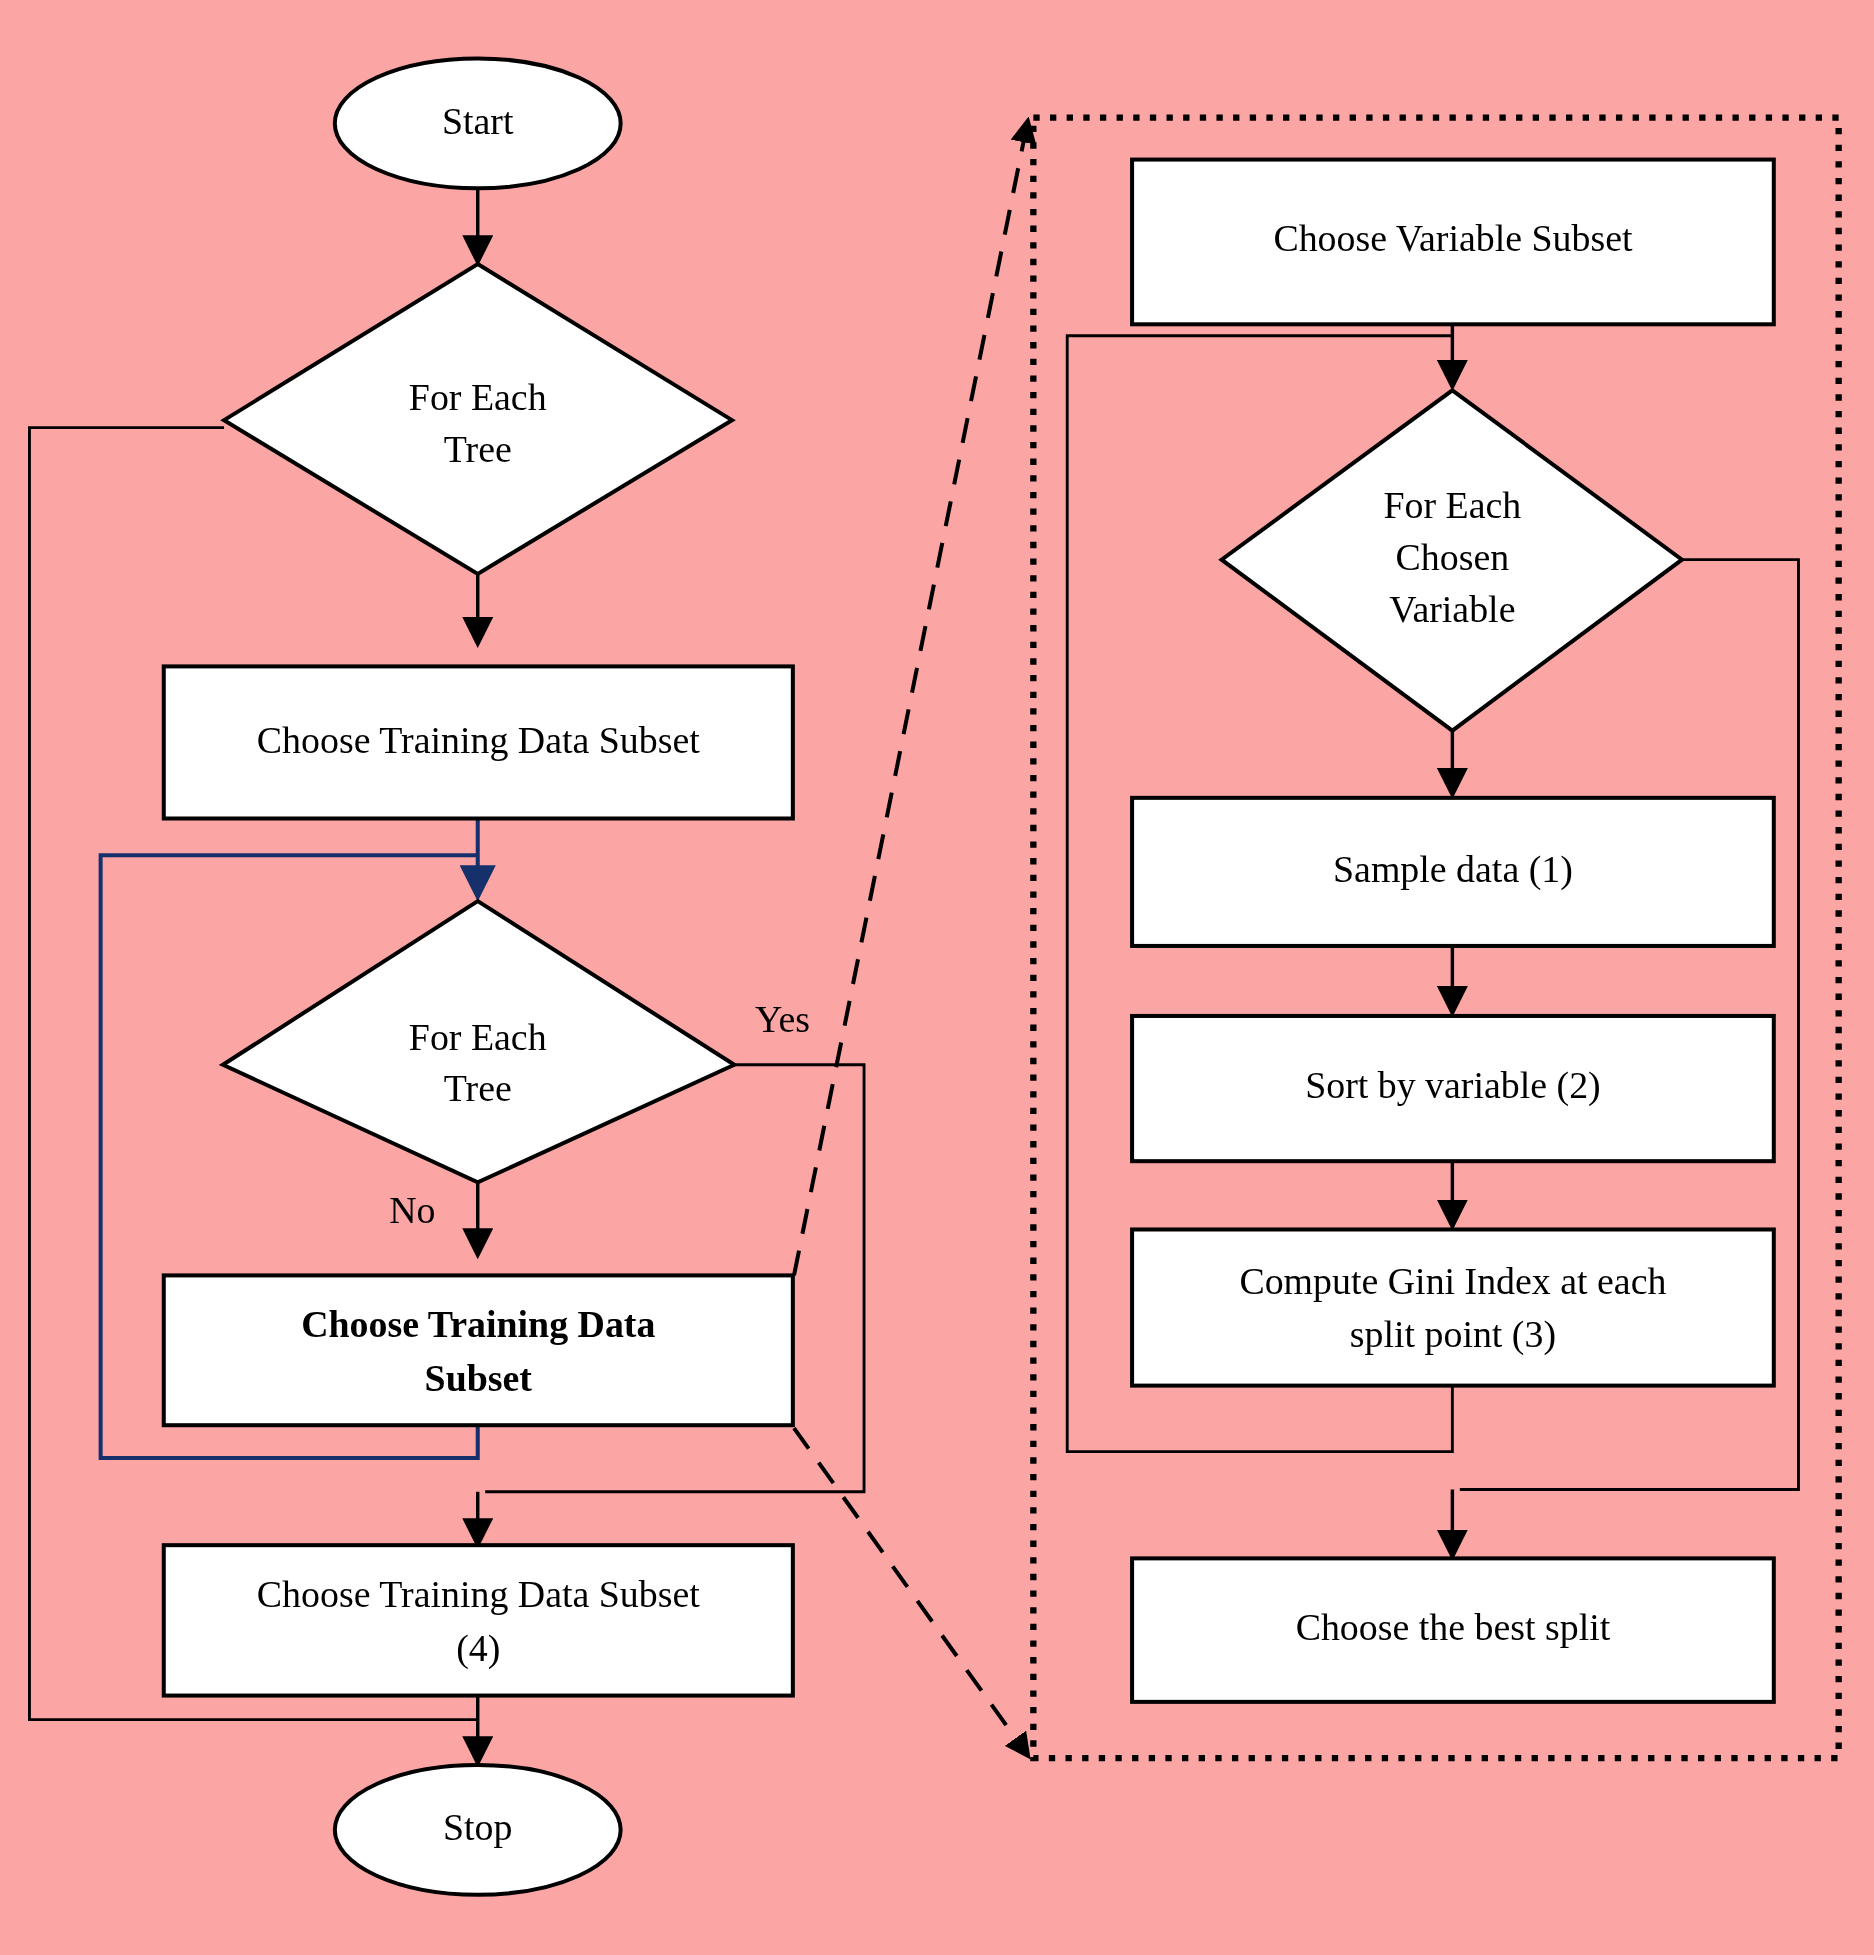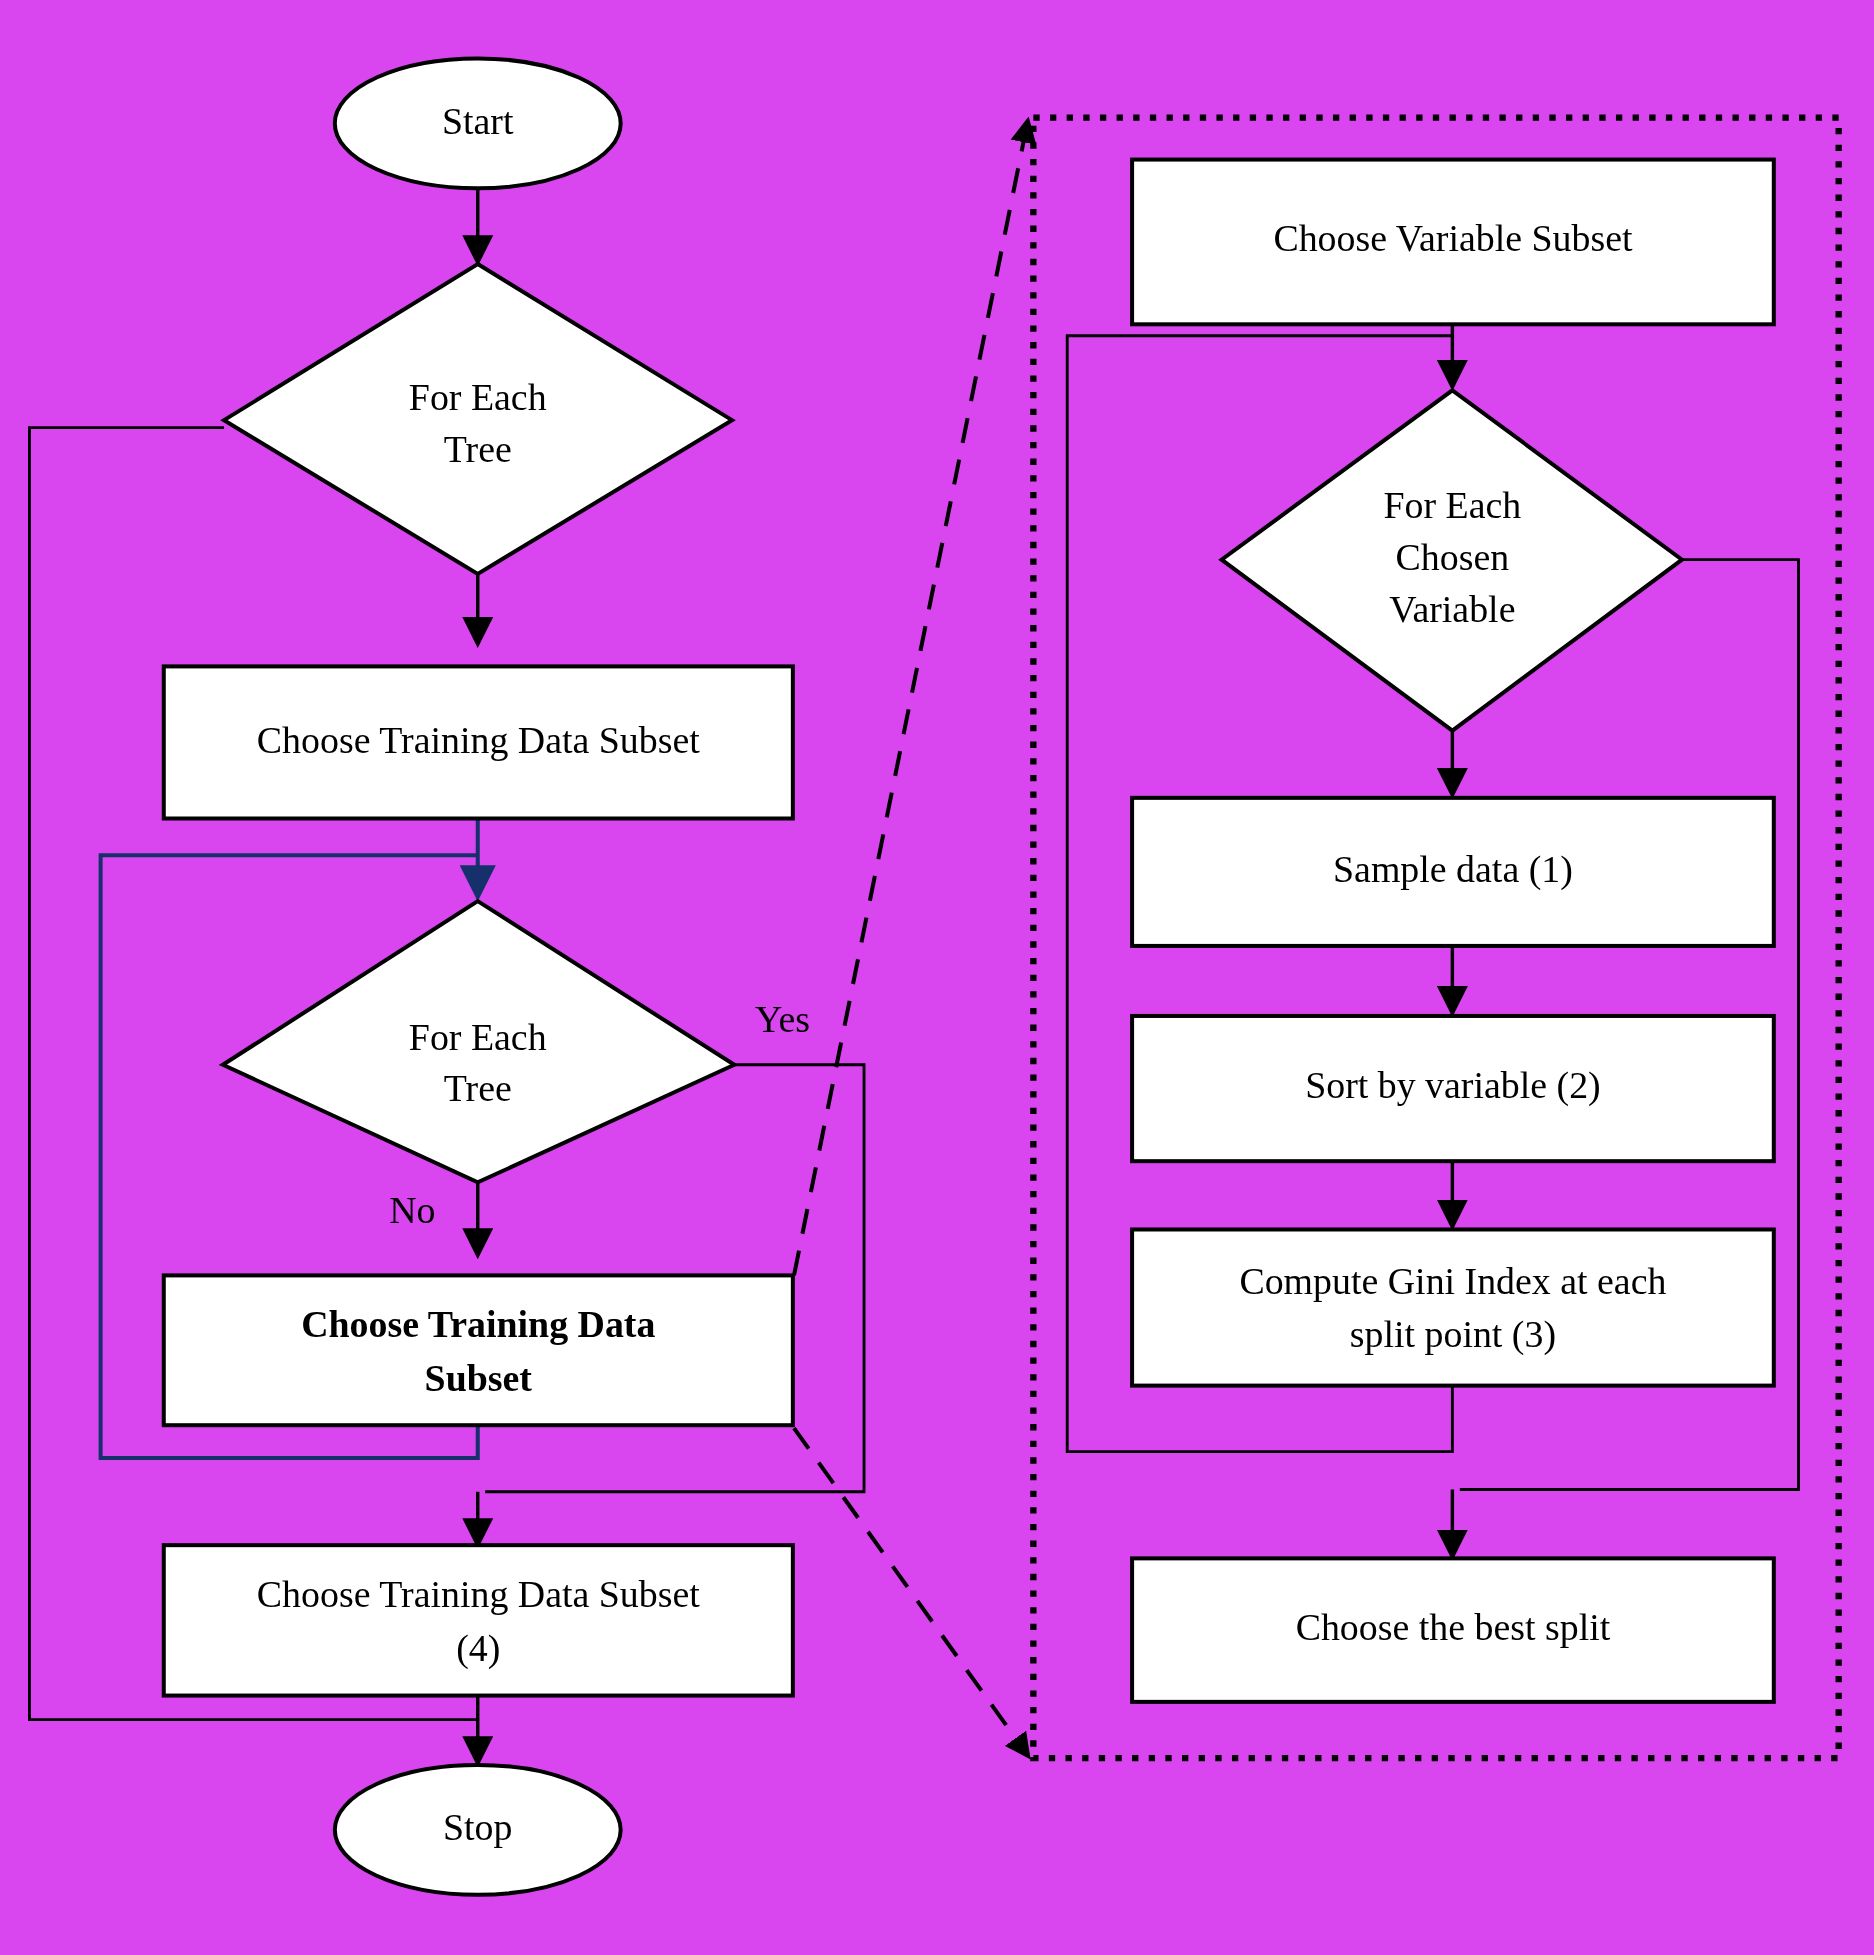--- a/index.html
+++ b/index.html
@@ -7,21 +7,21 @@
     padding: 0;
     background: #ffffff;
   }
   body {
     font-family: "Liberation Serif", "DejaVu Serif", serif;
   }
   #stage {
     position: relative;
     width: 1875px;
     height: 1955px;
-    background: #d946ef;
+    background: #fca5a5;
     overflow: hidden;
   }
   svg.diagram {
     position: absolute;
     inset: 0;
     width: 1875px;
     height: 1955px;
     display: block;
   }
   .node-shape {

